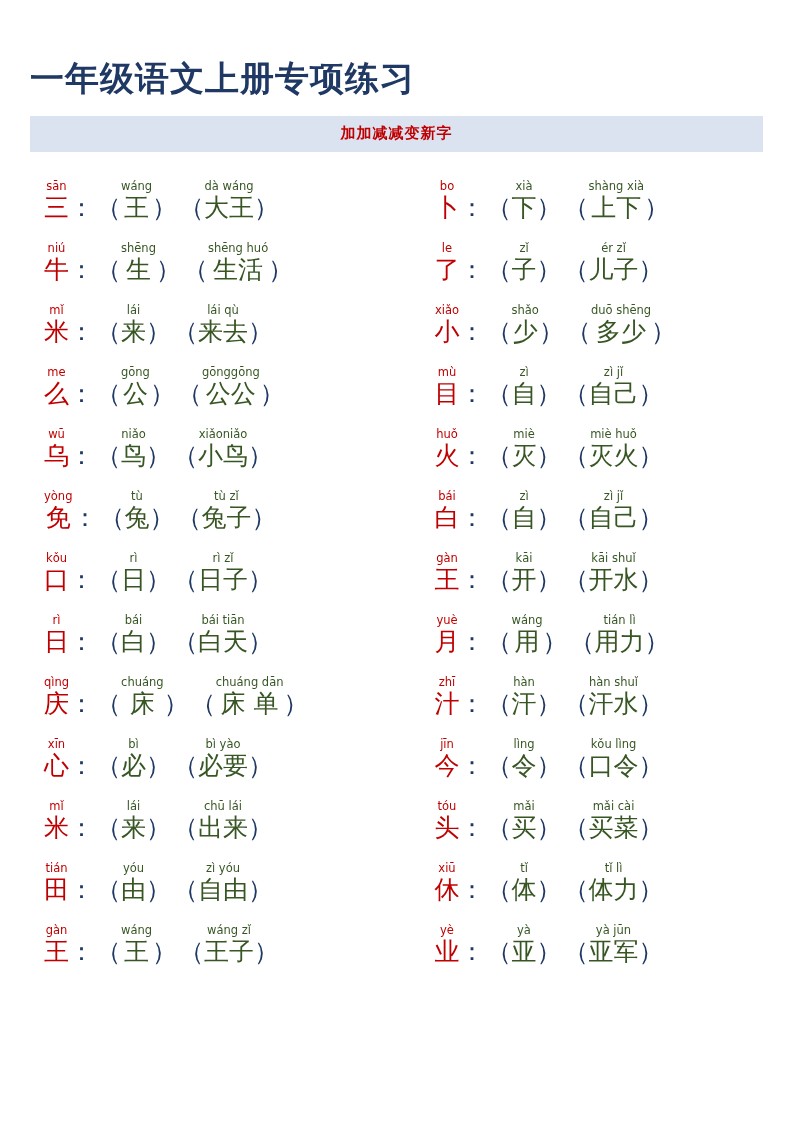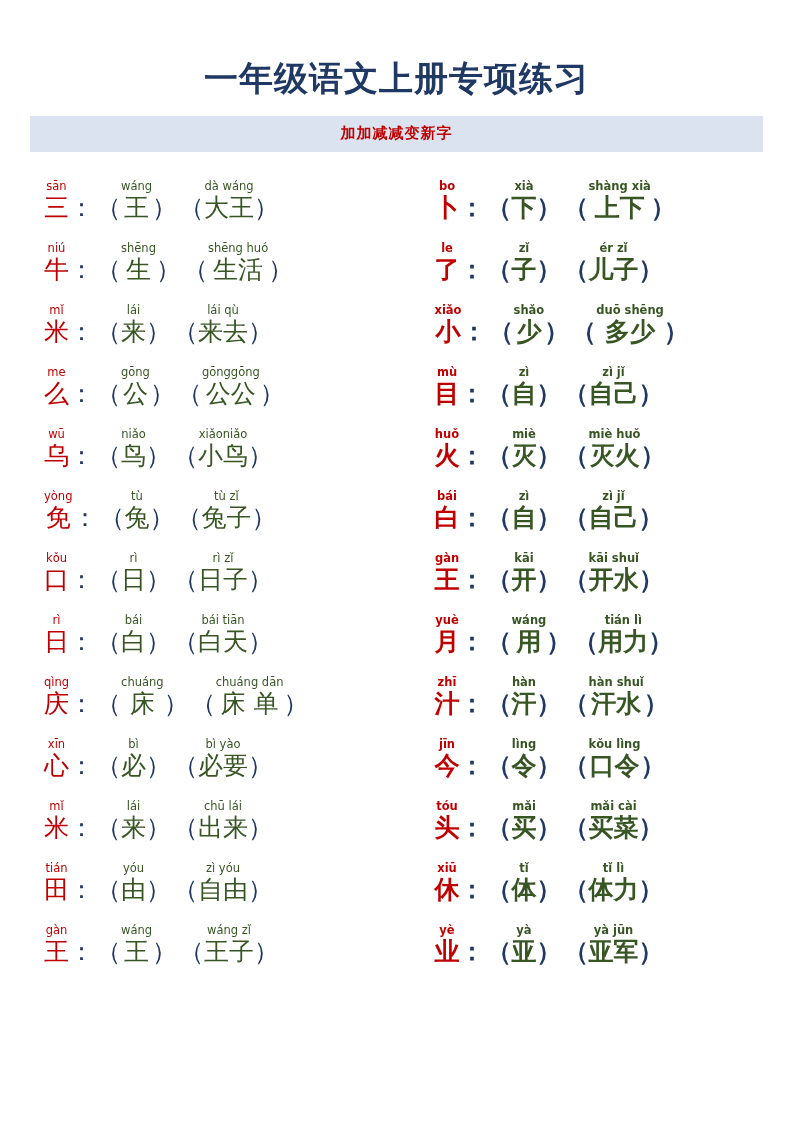--- a/index.html
+++ b/index.html
@@ -15,21 +15,21 @@
     overflow: hidden;
   }
   .page {
     width: 793px;
     height: 1122px;
     box-sizing: border-box;
     padding: 38px 30px 0 30px;
     position: relative;
   }
   .main-title {
-    text-align: center;
+    text-align: left;
     color: #1f3864;
     font-size: 34px;
     font-weight: bold;
     letter-spacing: 1px;
     margin: 18px 0 14px 0;
     font-family: "DejaVu Sans", "Liberation Sans", sans-serif;
   }
   .subtitle-bar {
     background: #dce3f0;
     text-align: center;
@@ -94,21 +94,21 @@
     font-family: "DejaVu Sans", "Liberation Sans", sans-serif;
   }
   .punc-wrap {
     display: inline-flex;
     flex-direction: column;
     justify-content: flex-end;
     height: 43px;
   }
   .gap-s { width: 2px; }
   .left-pad { padding-left: 14px; }
-  .right-pad { padding-left: 34px; font-weight: bold; }
+  .right-pad { padding-left: 34px; }
 </style>
 </head>
 <body>
 
 <div class="page">
 
   <div class="main-title">一年级语文上册专项练习</div>
 
   <div class="subtitle-bar">
     <span class="subtitle-text">加加减减变新字</span>

